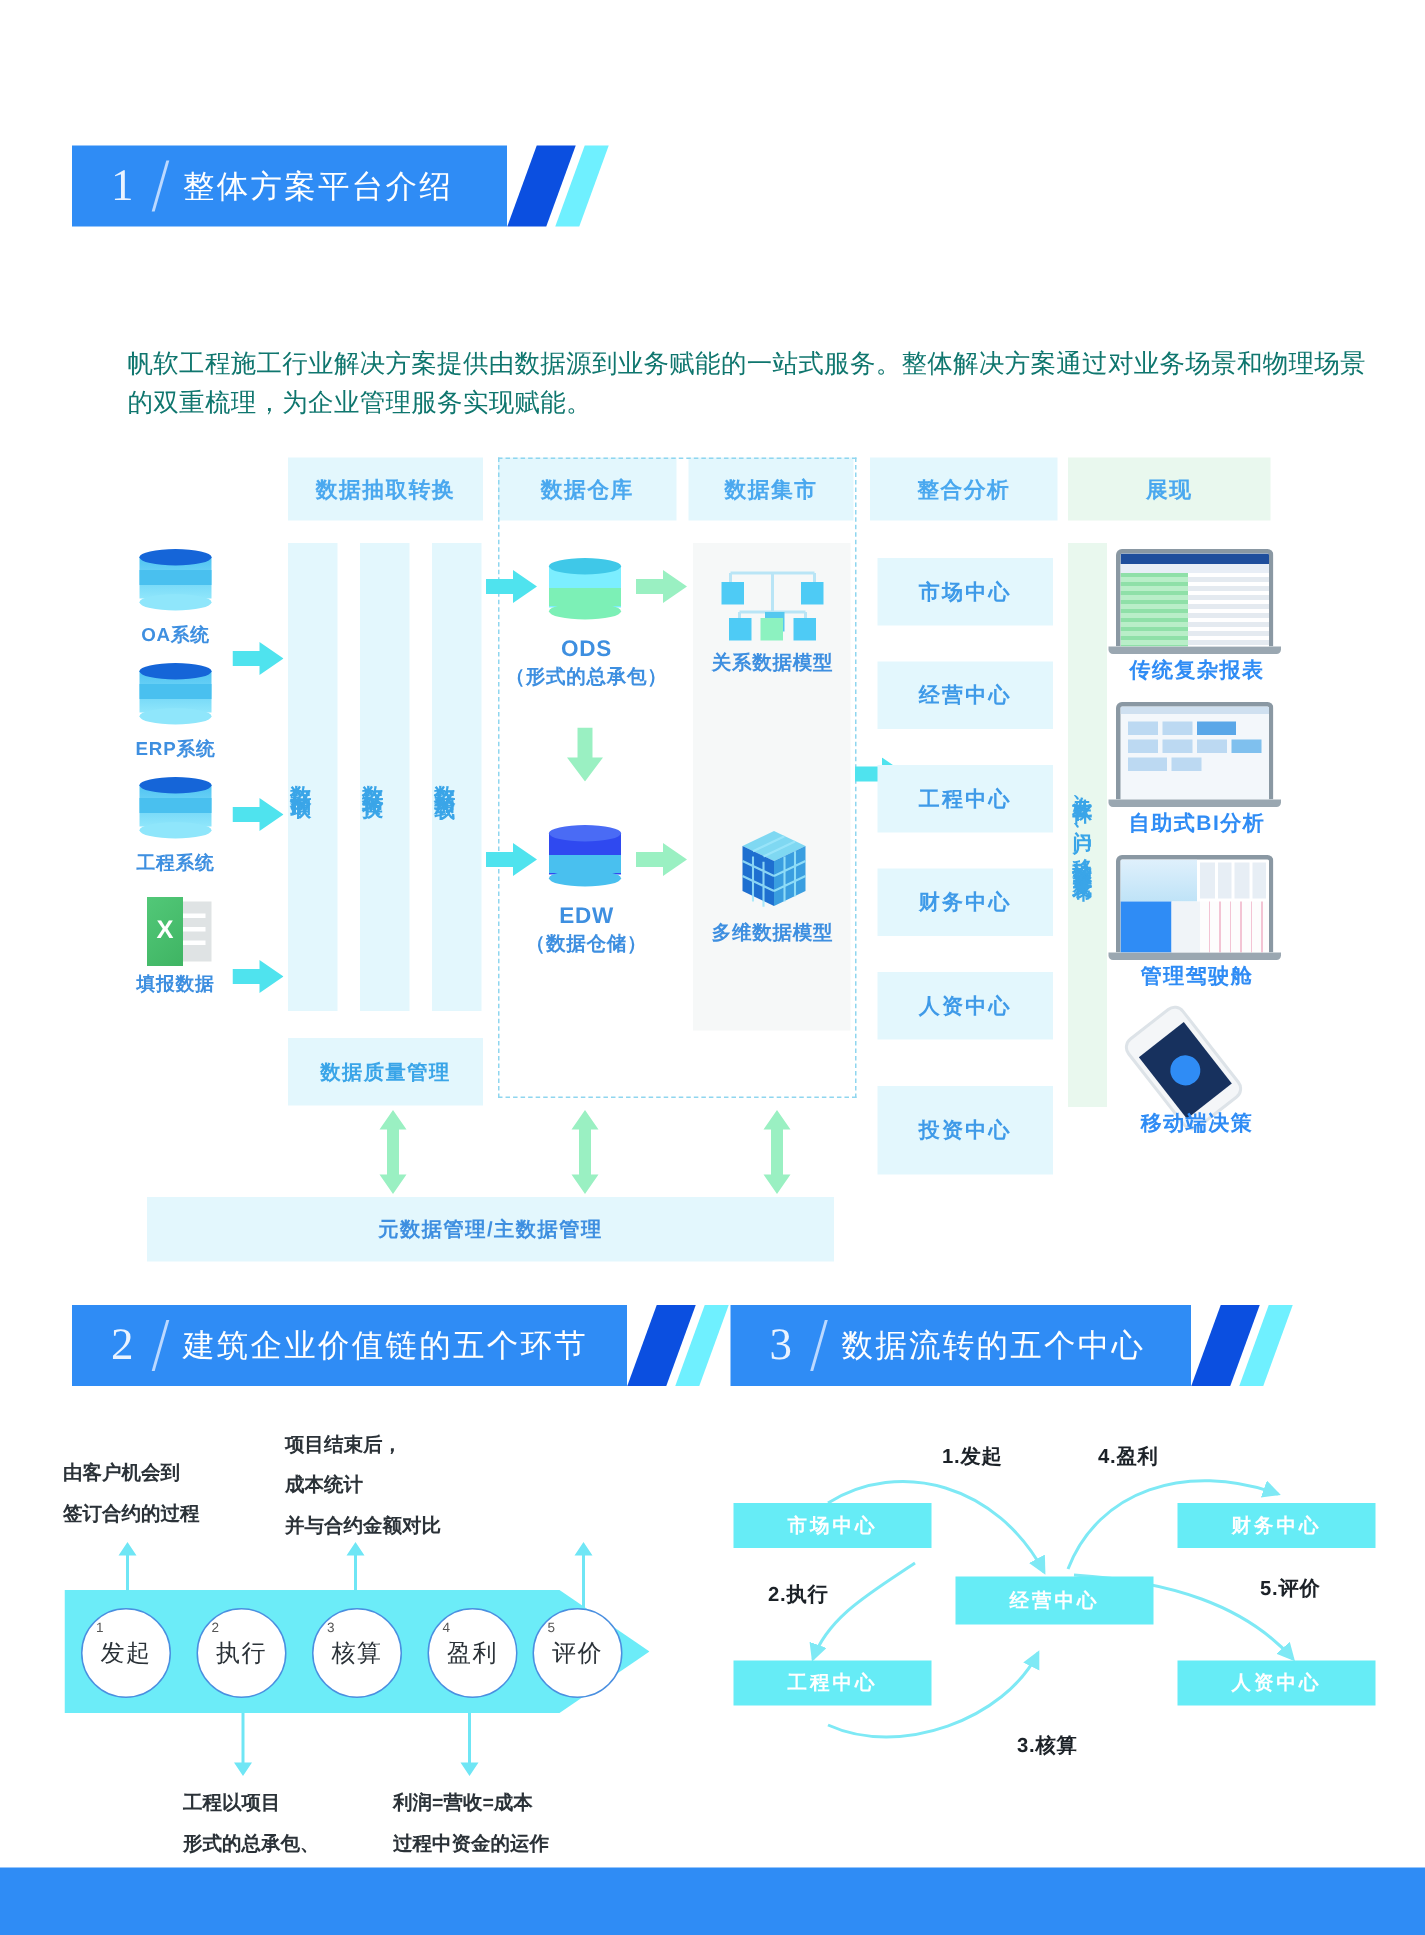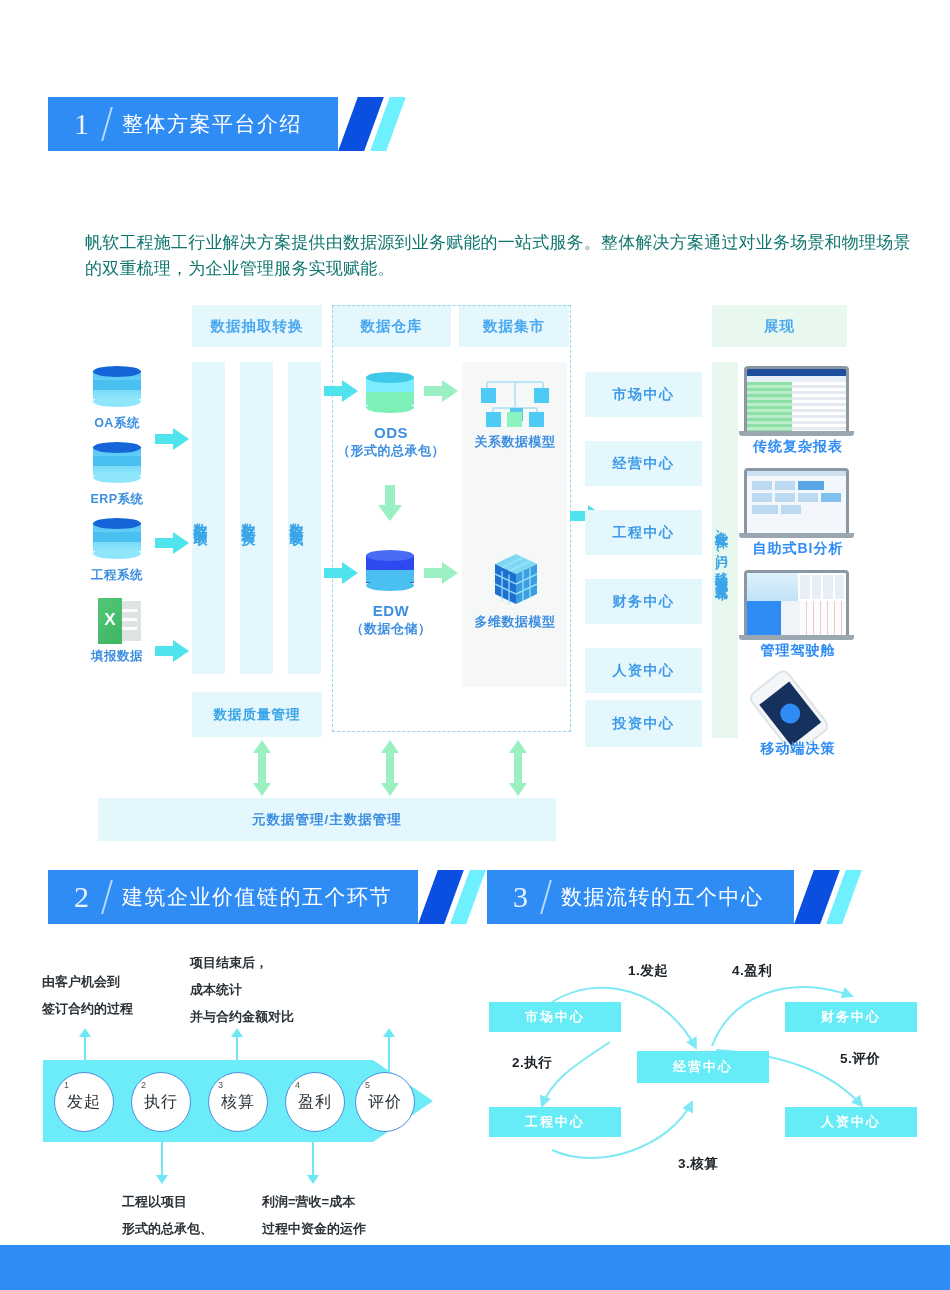--- a/index.html
+++ b/index.html
@@ -137,20 +137,21 @@
     <div class="sk2"></div>
   </div>
 
   <p id="intro">帆软工程施工行业解决方案提供由数据源到业务赋能的一站式服务。整体解决方案通过对业务场景和物理场景的双重梳理，为企业管理服务实现赋能。</p>
 
   <div id="arch">
 
     <div class="colhead ch-blue" style="left:192px;top:5px;width:130px;">数据抽取转换</div>
     <div class="colhead ch-blue" style="left:332px;top:5px;width:119px;">数据仓库</div>
     <div class="colhead ch-blue" style="left:459px;top:5px;width:110px;">数据集市</div>
+    <div class="colhead ch-blue" style="left:580px;top:5px;width:125px;">整合分析</div>
     <div class="colhead ch-green" style="left:712px;top:5px;width:135px;">展现</div>
 
     <div class="dashbox" style="left:332px;top:5px;width:237px;height:425px;"></div>
 
     <div class="panel" style="left:192px;top:62px;width:33px;height:312px;">
       <div class="vlabel">数据抽取</div>
     </div>
     <div class="panel" style="left:240px;top:62px;width:33px;height:312px;">
       <div class="vlabel">数据转换</div>
     </div>
@@ -288,21 +289,21 @@
       <svg width="34" height="22" viewBox="0 0 34 22">
           <path d="M0 6h18V0l16 11-16 11v-6H0z" fill="#4fe3ee"></path>
         </svg>
     </div>
 
     <div class="centerbox" style="left:585px;top:72px;width:117px;height:45px;">市场中心</div>
     <div class="centerbox" style="left:585px;top:141px;width:117px;height:45px;">经营中心</div>
     <div class="centerbox" style="left:585px;top:210px;width:117px;height:45px;">工程中心</div>
     <div class="centerbox" style="left:585px;top:279px;width:117px;height:45px;">财务中心</div>
     <div class="centerbox" style="left:585px;top:348px;width:117px;height:45px;">人资中心</div>
-    <div class="centerbox" style="left:585px;top:400px;width:117px;height:47px;">投资中心</div>
+    <div class="centerbox" style="left:585px;top:424px;width:117px;height:59px;">投资中心</div>
 
     <div style="position:absolute;left:712px;top:62px;width:26px;height:376px;background:#e9f8ee;">
       <div class="vlabel small">专业软件、门户、移动设备等形式发布</div>
     </div>
 
     <div class="shot" style="left:744px;top:66px;width:105px;">
       <div class="lid" style="height:62px;">
         <div style="height:7px;background:#1f4e9c;"></div>
         <div style="height:6px;background:#e8eef6;"></div>
         <div style="display:flex;height:49px;">

